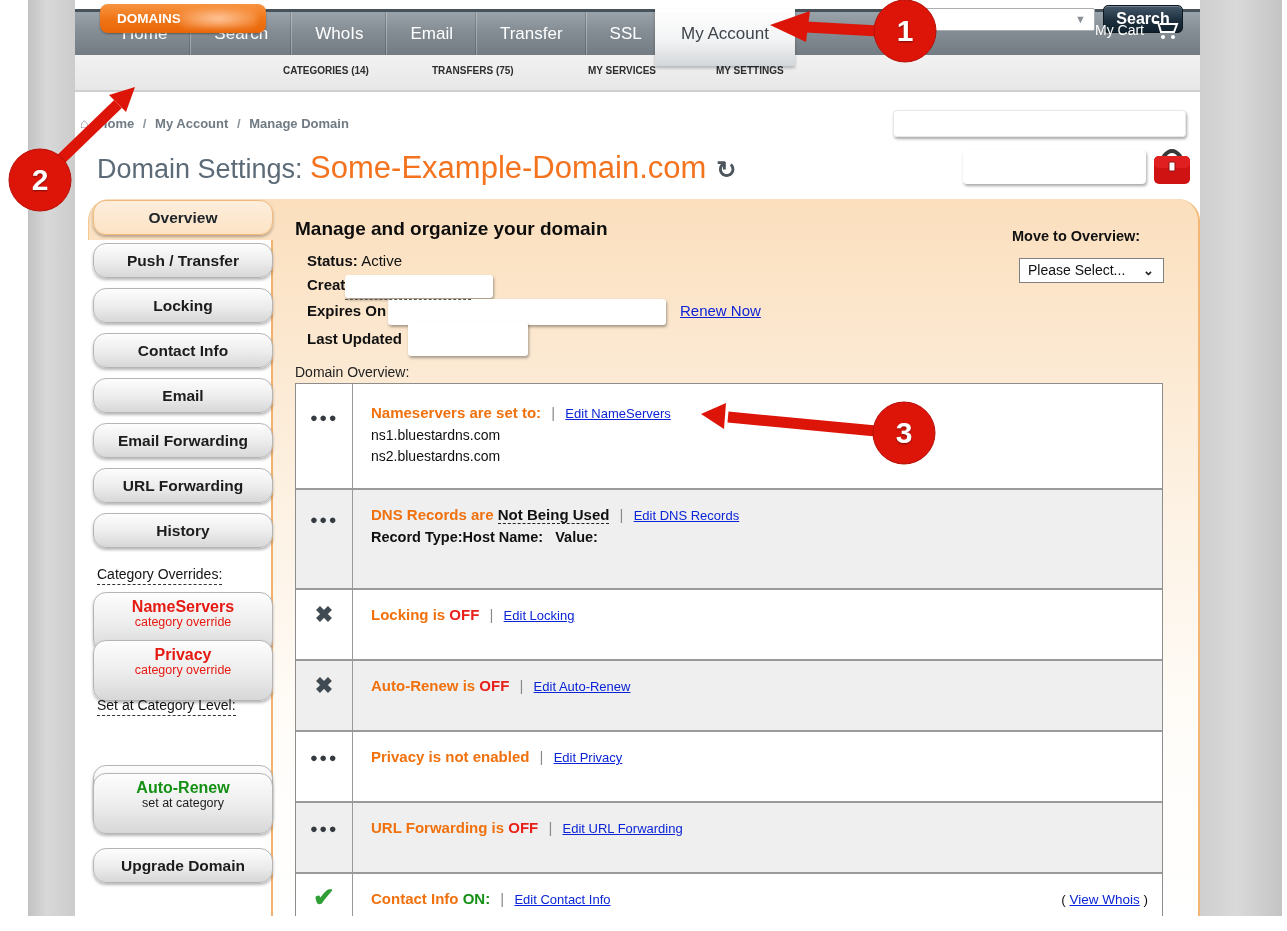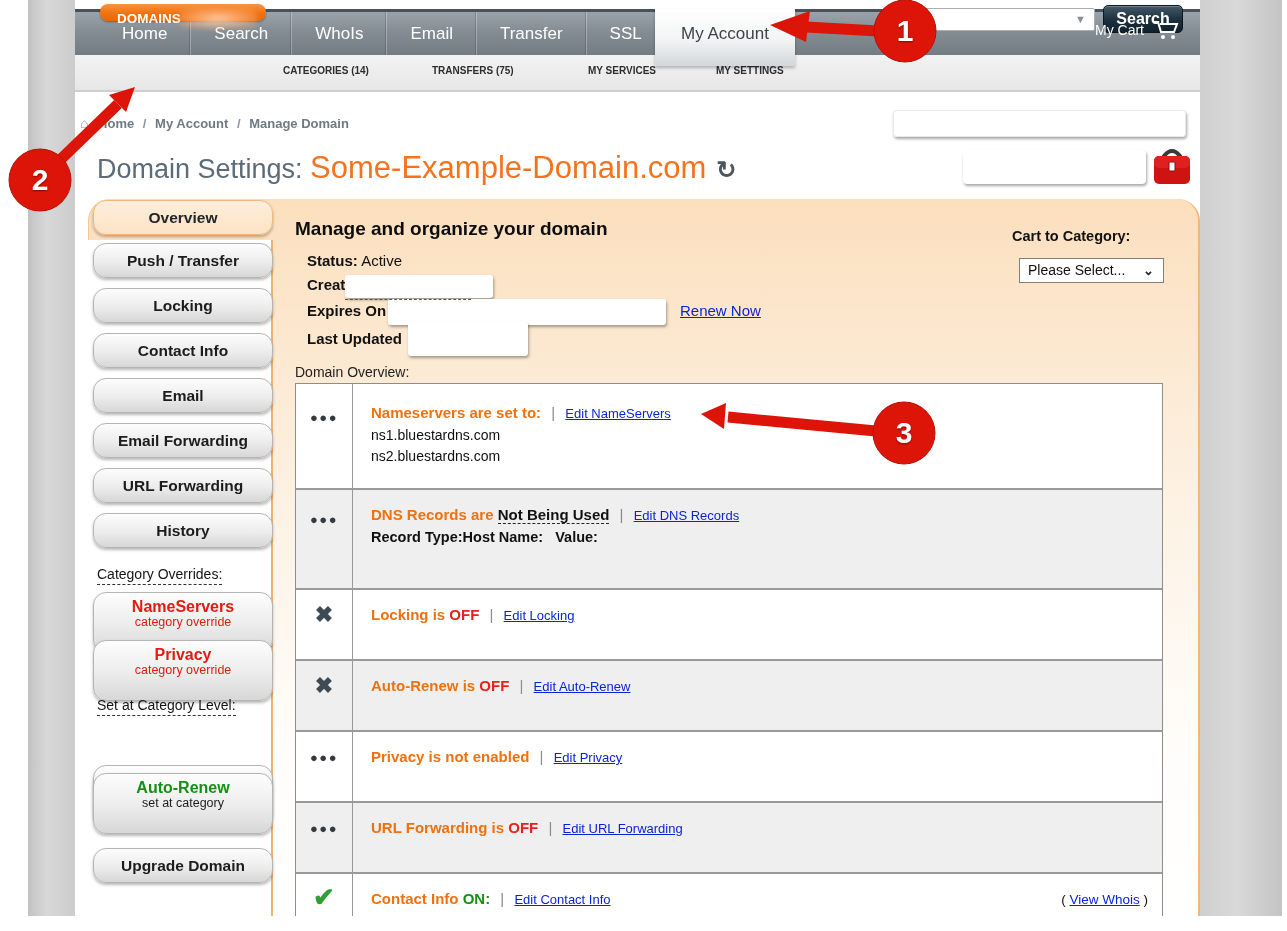--- a/index.html
+++ b/index.html
@@ -15,21 +15,21 @@
   
   .topnav { left:75px; top:9px; width:1125px; height:46px; background:linear-gradient(180deg,#9aa3aa 0%,#848d94 45%,#737c83 100%); border-top:3px solid #47525a; display:flex; align-items:stretch; }
   .topnav .tab { color:#ffffff; font-size:17px; line-height:43px; padding:0 23px; border-left:1px solid rgba(255,255,255,.28); box-shadow:-1px 0 0 rgba(0,0,0,.15); white-space:nowrap; cursor:pointer; }
   .topnav .tab:first-child { border-left:none; box-shadow:none; margin-left:24px; }
   .tab-active { left:655px; top:9px; width:140px; height:57px; background:linear-gradient(180deg,#ffffff 0%,#f2f3f4 55%,#d3d7d9 100%); color:#3e454b; font-size:17px; text-align:center; line-height:50px; z-index:6; box-shadow:0 2px 3px rgba(0,0,0,.25); white-space:nowrap; }
   .mycart { right:100px; top:20px; color:#ffffff; font-size:14px; z-index:2; display:flex; gap:9px; align-items:center; left:1095px; position:absolute; }
 
   
   .subnav { left:75px; top:55px; width:1125px; height:37px; background:linear-gradient(180deg,#f2f2f2,#e7e7e7); border-bottom:2px solid #cfcfcf; }
   .subnav-item { position:absolute; top:10px; font-size:10px; font-weight:bold; color:#2d2d2d; white-space:nowrap; cursor:pointer; }
-  .domains-pill { left:100px; top:4px; width:166px; height:17px; background:linear-gradient(180deg,#f89440 0%,#ef7314 55%,#e96608 100%); border-radius:8px; box-shadow:0 1px 2px rgba(0,0,0,.35); color:#ffffff; font-size:13.5px; font-weight:bold; line-height:29px; padding-left:17px; cursor:pointer; }
+  .domains-pill { left:100px; top:4px; width:166px; height:29px; background:linear-gradient(180deg,#f89440 0%,#ef7314 55%,#e96608 100%); border-radius:8px; box-shadow:0 1px 2px rgba(0,0,0,.35); color:#ffffff; font-size:13.5px; font-weight:bold; line-height:29px; padding-left:17px; cursor:pointer; }
   .domains-blur { left:78px; top:4px; width:80px; height:21px; border-radius:10px; background:radial-gradient(ellipse at center,rgba(255,205,165,.95),rgba(255,170,110,.25) 75%); filter:blur(2px); }
   .combo { left:893px; top:8px; width:202px; height:23px; background:#ffffff; border:1px solid #a9aeb3; border-radius:2px; }
   .combo-arrow { position:absolute; right:8px; top:4px; color:#8b9096; font-size:11px; }
   .combo input { width:170px; height:19px; border:none; outline:none; font-size:13px; padding-left:6px; background:transparent; }
   .searchbtn { left:1103px; top:5px; width:80px; height:28px; background:linear-gradient(180deg,#44586a 0%,#1d2f3d 55%,#10202c 100%); border:1px solid #0b1822; border-radius:5px; color:#ffffff; font-size:16px; font-weight:bold; text-align:center; line-height:26px; cursor:pointer; box-shadow:inset 0 1px 0 rgba(255,255,255,.25); }
 
   
   .crumb { left:80px; top:115px; font-size:13px; font-weight:bold; color:#6f7a83; white-space:nowrap; }
   .crumb .home-ic { color:#8a949c; margin-right:6px; font-size:14px; }
   .crumb .sep { color:#8b959d; padding:0 5px; }
@@ -185,21 +185,21 @@
     <div class="l2">set at category</div>
   </div>
   <div class="abs sbtn2 green" style="top:773px;">
     <div class="l1">Auto-Renew</div>
     <div class="l2">set at category</div>
   </div>
 
   <div class="abs sbtn" style="top:848px;">Upgrade Domain</div>
 
   <div class="abs heading">Manage and organize your domain</div>
-  <div class="abs move-label">Cart to Category:</div>
+  <div class="abs move-label">Move to Overview:</div>
   <div class="abs cat-select">
     <span>Please Select...</span>
     <span class="chev">⌄</span>
   </div>
 
   <div class="abs statline" style="top:252px;"><b>Status:</b><span> Active</span></div>
   <div class="abs statline" style="top:276px;"><b>Created On:</b></div>
   <div class="rbox" style="left:345px; top:275px; width:148px; height:23px;"></div>
   <div class="abs dashline"></div>
   <div class="abs statline" style="top:302px;"><b>Expires On</b></div>

